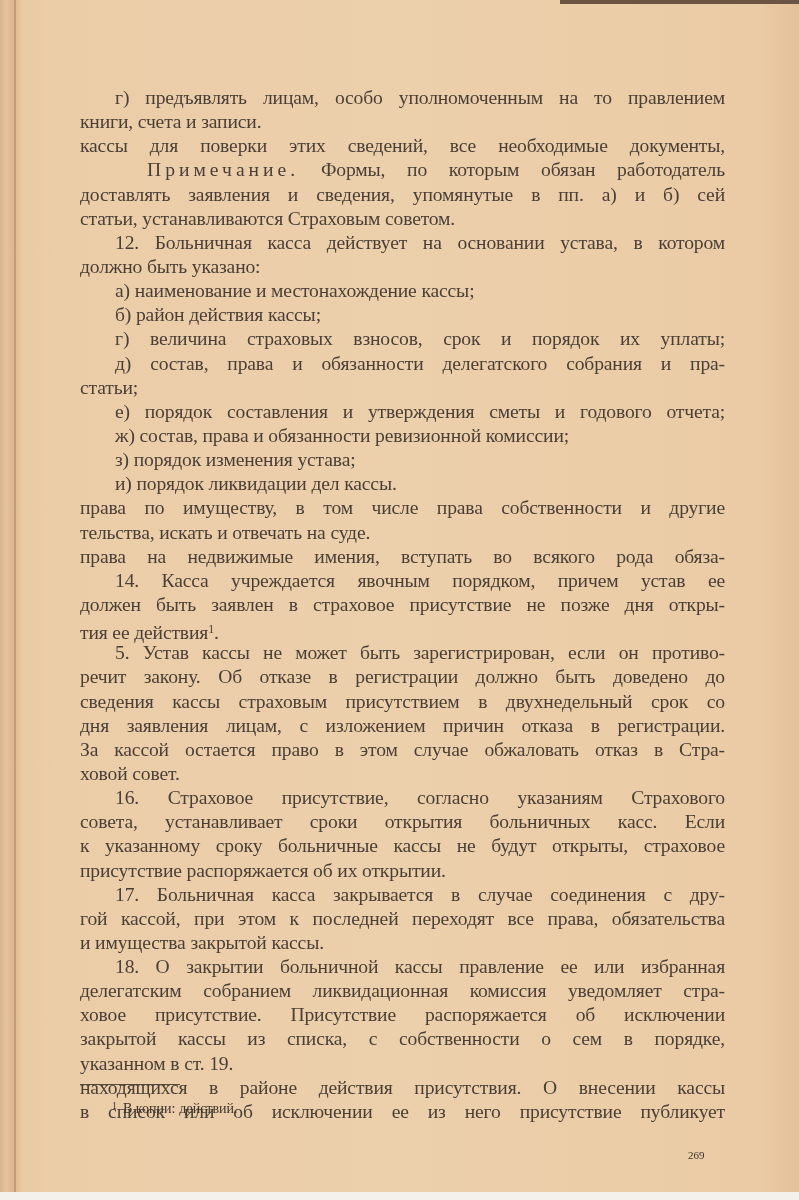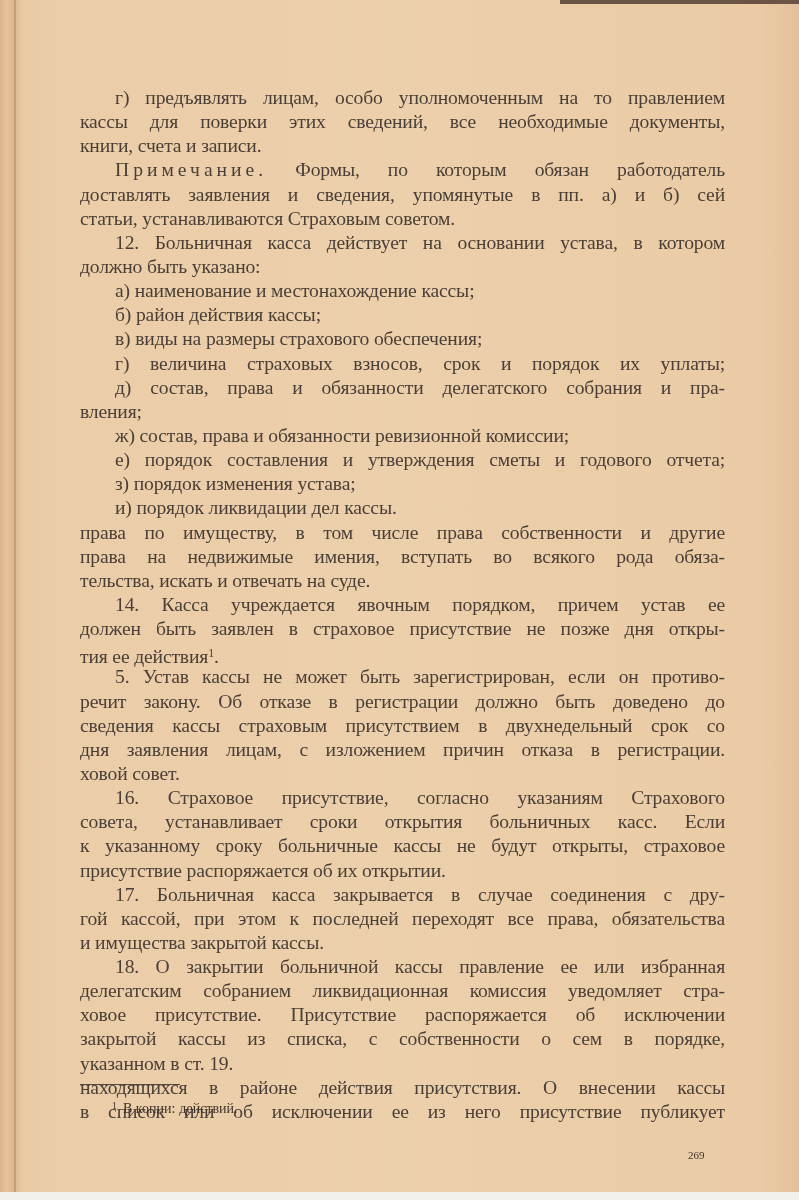--- a/index.html
+++ b/index.html
@@ -30,21 +30,21 @@
     font-size: 19.6px;
     line-height: 24.15px;
     letter-spacing: -0.15px;
   }
   .line {
     display: block; height: 24.15px; white-space: nowrap;
     text-align: justify; text-align-last: justify; overflow: visible;
   }
   .line.last { text-align-last: left; }
   .line.ind { padding-left: 35px; }
-  .spaced { letter-spacing: 4px; }
+  .spaced { letter-spacing: 4px; margin-left: 32px; }
   .rule {
     position: absolute; left: 80px; top: 1084px; width: 100px; height: 1px; background: #5a4a3e;
   }
   .footnote {
     position: absolute; left: 112px; top: 1100px; font-size: 14px; color: #3f342d;
   }
   .footnote sup { font-size: 10px; vertical-align: 4px; margin-right: 6px; }
   .footnote .it { margin-right: 4px; }
   .pagenum {
     position: absolute; left: 688px; top: 1149px; font-size: 11px; color: #3f342d;
@@ -53,47 +53,47 @@
 </style>
 </head>
 <body>
 
 <div class="page">
   <div class="spine"></div>
   <div class="topedge"></div>
 
   <div class="text" id="body-text">
       <span class="line ind"><span>г) предъявлять лицам, особо уполномоченным на то правлением</span></span>
+      <span class="line last"><span>книги, счета и записи.</span></span>
       <span class="line"><span>кассы для поверки этих сведений, все необходимые документы,</span></span>
-      <span class="line last"><span>книги, счета и записи.</span></span>
       <span class="line ind"><span class="spaced">Примечание.</span><span> Формы, по которым обязан работодатель</span></span>
       <span class="line"><span>доставлять заявления и сведения, упомянутые в пп. а) и б) сей</span></span>
       <span class="line last"><span>статьи, устанавливаются Страховым советом.</span></span>
       <span class="line ind"><span>12. Больничная касса действует на основании устава, в котором</span></span>
       <span class="line last"><span>должно быть указано:</span></span>
       <span class="line ind last"><span>а) наименование и местонахождение кассы;</span></span>
       <span class="line ind last"><span>б) район действия кассы;</span></span>
-      <span class="line ind last"><span>в) виды на размеры страхового обеспечения;</span></span>
       <span class="line ind"><span>г) величина страховых взносов, срок и порядок их уплаты;</span></span>
       <span class="line ind"><span>д) состав, права и обязанности делегатского собрания и пра-</span></span>
-      <span class="line last"><span>вления;</span></span>
+      <span class="line last"><span>статьи;</span></span>
+      <span class="line ind"><span>е) порядок составления и утверждения сметы и годового отчета;</span></span>
       <span class="line ind last"><span>ж) состав, права и обязанности ревизионной комиссии;</span></span>
-      <span class="line ind"><span>е) порядок составления и утверждения сметы и годового отчета;</span></span>
       <span class="line ind last"><span>з) порядок изменения устава;</span></span>
       <span class="line ind last"><span>и) порядок ликвидации дел кассы.</span></span>
       <span class="line"><span>права по имуществу, в том числе права собственности и другие</span></span>
+      <span class="line last"><span>тельства, искать и отвечать на суде.</span></span>
       <span class="line"><span>права на недвижимые имения, вступать во всякого рода обяза-</span></span>
-      <span class="line last"><span>тельства, искать и отвечать на суде.</span></span>
       <span class="line ind"><span>14. Касса учреждается явочным порядком, причем устав ее</span></span>
       <span class="line"><span>должен быть заявлен в страховое присутствие не позже дня откры-</span></span>
       <span class="line last"><span>тия ее действия</span><sup class="fn">1</sup><span>.</span></span>
       <span class="line ind"><span>5. Устав кассы не может быть зарегистрирован, если он противо-</span></span>
       <span class="line"><span>речит закону. Об отказе в регистрации должно быть доведено до</span></span>
       <span class="line"><span>сведения кассы страховым присутствием в двухнедельный срок со</span></span>
       <span class="line"><span>дня заявления лицам, с изложением причин отказа в регистрации.</span></span>
+      <span class="line"><span>За кассой остается право в этом случае обжаловать отказ в Стра-</span></span>
       <span class="line last"><span>ховой совет.</span></span>
       <span class="line ind"><span>16. Страховое присутствие, согласно указаниям Страхового</span></span>
       <span class="line"><span>совета, устанавливает сроки открытия больничных касс. Если</span></span>
       <span class="line"><span>к указанному сроку больничные кассы не будут открыты, страховое</span></span>
       <span class="line last"><span>присутствие распоряжается об их открытии.</span></span>
       <span class="line ind"><span>17. Больничная касса закрывается в случае соединения с дру-</span></span>
       <span class="line"><span>гой кассой, при этом к последней переходят все права, обязательства</span></span>
       <span class="line last"><span>и имущества закрытой кассы.</span></span>
       <span class="line ind"><span>18. О закрытии больничной кассы правление ее или избранная</span></span>
       <span class="line"><span>делегатским собранием ликвидационная комиссия уведомляет стра-</span></span>

